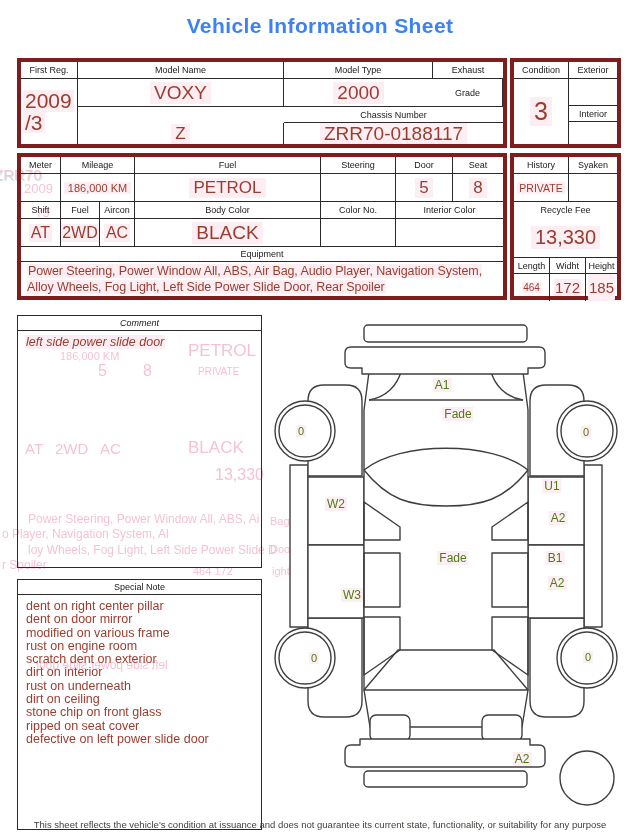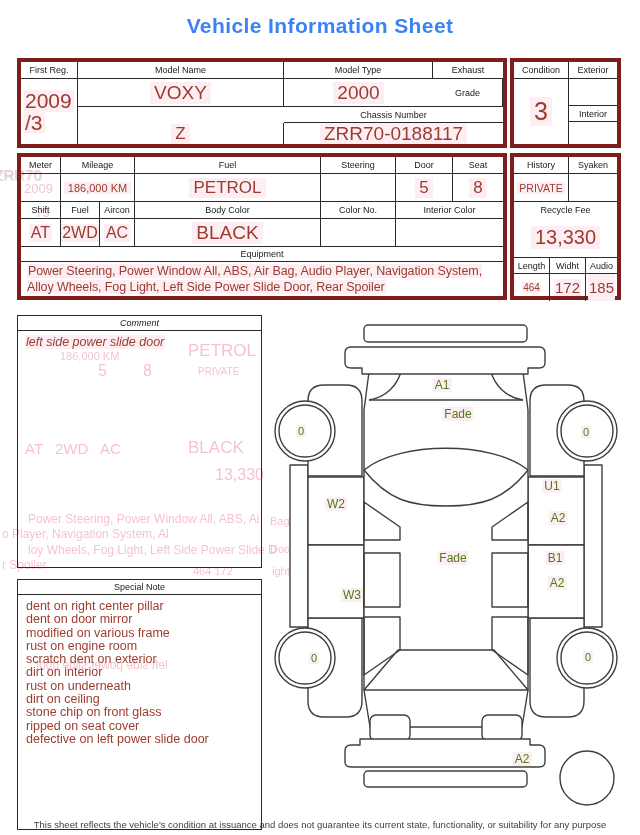--- a/index.html
+++ b/index.html
@@ -162,21 +162,21 @@
         </div>
       <div class="c nr nb"></div>
     </div>
     <div style="height:15px;display:flex;align-items:center;justify-content:center;" class="h">Recycle Fee</div>
     <div class="blockh v" style="height:41px;font-size:20px;">
         <span class="hl">13,330</span>
       </div>
     <div class="sg" style="height:43px;border-bottom:none;grid-template-columns:36px 36px 1fr;grid-template-rows:16px 1fr;">
       <div class="c h">Length</div>
       <div class="c h">Widht</div>
-      <div class="c h nr">Audio</div>
+      <div class="c h nr">Height</div>
       <div class="c v nb" style="font-size:10px;">
           <span class="hl" style="padding:0 1px;">464</span>
         </div>
       <div class="c v nb" style="font-size:15px;">
           <span class="hl" style="padding:0 1px;">172</span>
         </div>
       <div class="c v nr nb" style="font-size:15px;">
           <span class="hl" style="padding:8px 1px;border-radius:6px;">185</span>
         </div>
     </div>

